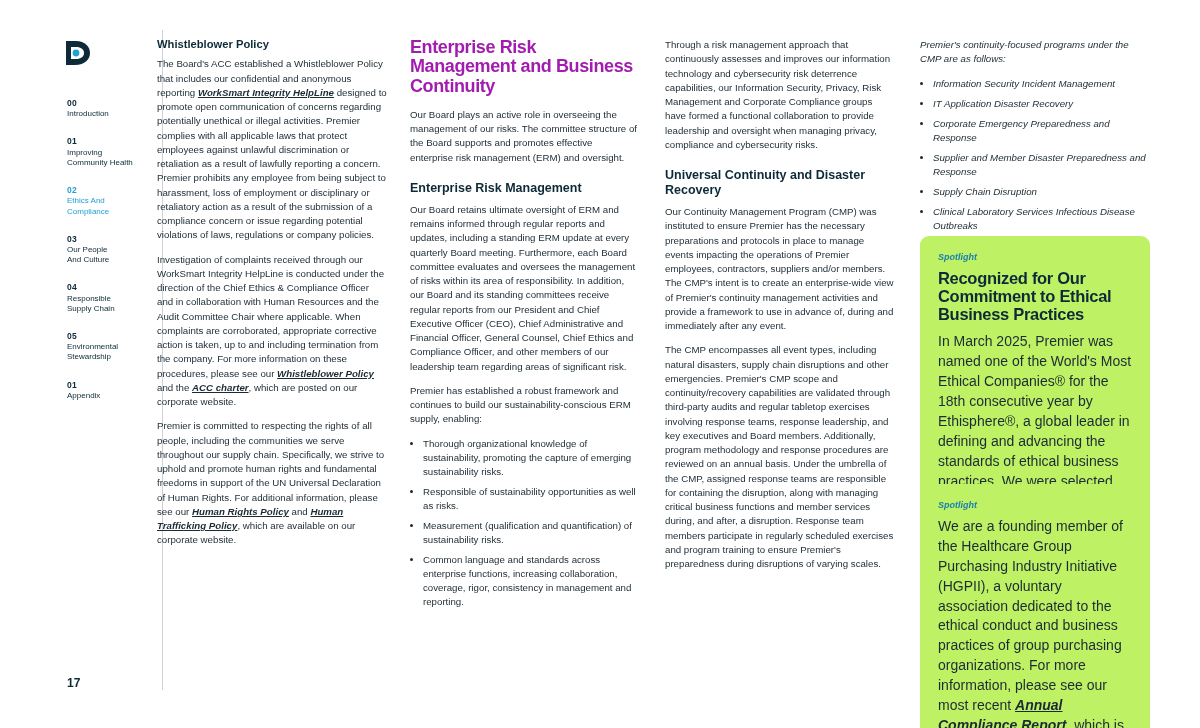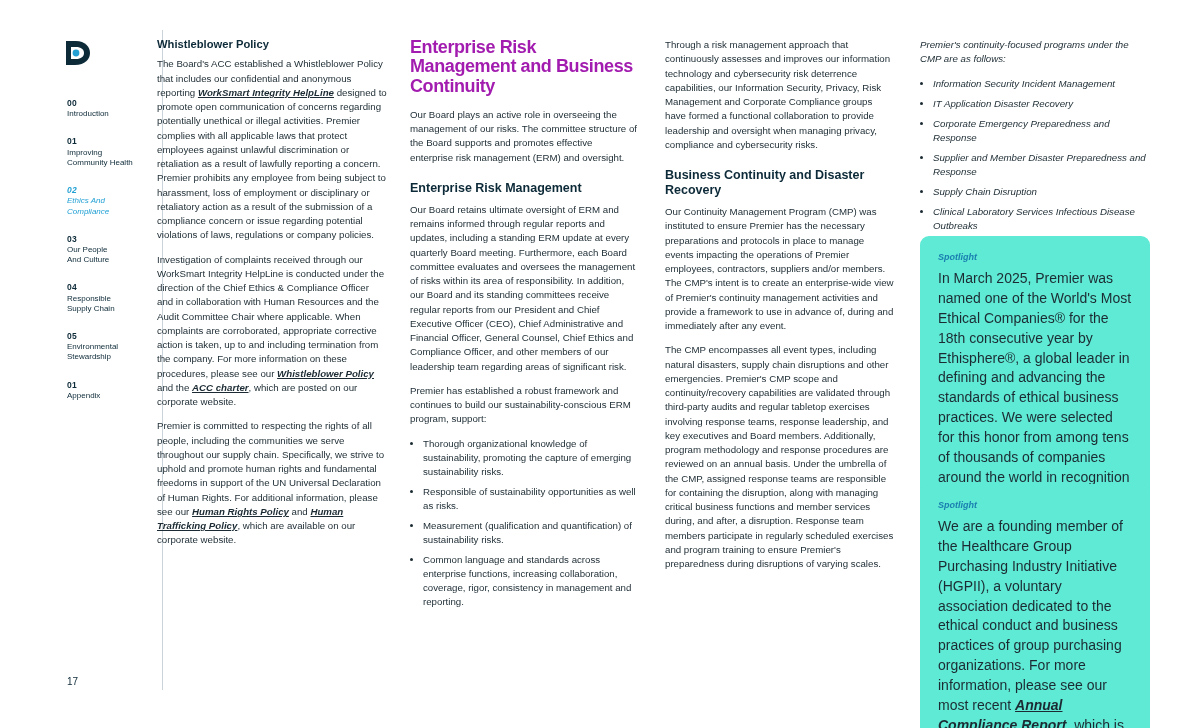--- a/index.html
+++ b/index.html
@@ -41,33 +41,33 @@
     color: #0d2a38;
     line-height: 1.2;
   }
   .toc-label {
     font-size: 8px;
     line-height: 1.28;
     color: #0d2a38;
     margin-top: 1px;
   }
   .toc-item.active .toc-num,
-  .toc-item.active .toc-label { color: #22a0d4; font-style: italic; }
+  .toc-item.active .toc-label { color: #22a0d4; }
 
   .rule {
     position: absolute;
     left: 137px; top: 30px;
     width: 1px; height: 660px;
     background: #c9d3d9;
   }
   .folio {
     position: absolute;
     left: 42px; top: 676px;
-    font-size: 10px;
-    font-weight: normal;
+    font-size: 12px;
+    font-weight: bold;
     color: #0d2a38;
     text-align: center;
   }
 
   
   .col {
     position: absolute;
     top: 38px;
   }
   .c1 { left: 157px; width: 230px; }
@@ -112,21 +112,21 @@
   ul.bullets {
     margin: 0 0 10px 0;
     padding-left: 13px;
     font-size: 9.7px;
     line-height: 1.45;
   }
   ul.bullets li { margin-bottom: 6px; }
 
   
   .spotlight {
-    background: #5eead4;
+    background: #bef264;
     border-radius: 9px;
     padding: 16px 18px 12px 18px;
     margin-bottom: 14px;
   }
   .spotlight .eyebrow {
     font-size: 9px;
     font-weight: bold;
     font-style: italic;
     color: #1a7fb0;
     margin: 0 0 7px 0;
@@ -209,50 +209,51 @@
     <p><span>Investigation of complaints received through our WorkSmart Integrity HelpLine is conducted under the direction of the Chief Ethics &amp; Compliance Officer and in collaboration with Human Resources and the Audit Committee Chair where applicable. When complaints are corroborated, appropriate corrective action is taken, up to and including termination from the company. For more information on these procedures, please see our </span><a class="link" href="#">Whistleblower Policy</a><span> and the </span><a class="link" href="#">ACC charter</a><span>, which are posted on our corporate website.</span></p>
 
     <p><span>Premier is committed to respecting the rights of all people, including the communities we serve throughout our supply chain. Specifically, we strive to uphold and promote human rights and fundamental freedoms in support of the UN Universal Declaration of Human Rights. For additional information, please see our </span><a class="link" href="#">Human Rights Policy</a><span> and </span><a class="link" href="#">Human Trafficking Policy</a><span>, which are available on our corporate website.</span></p>
   </div>
 
   <div class="col c2">
     <h2 class="section-head">Enterprise Risk Management and Business Continuity</h2>
     <p>Our Board plays an active role in overseeing the management of our risks. The committee structure of the Board supports and promotes effective enterprise risk management (ERM) and oversight.</p>
     <h3 class="sub-head">Enterprise Risk Management</h3>
     <p>Our Board retains ultimate oversight of ERM and remains informed through regular reports and updates, including a standing ERM update at every quarterly Board meeting. Furthermore, each Board committee evaluates and oversees the management of risks within its area of responsibility. In addition, our Board and its standing committees receive regular reports from our President and Chief Executive Officer (CEO), Chief Administrative and Financial Officer, General Counsel, Chief Ethics and Compliance Officer, and other members of our leadership team regarding areas of significant risk.</p>
-    <p>Premier has established a robust framework and continues to build our sustainability-conscious ERM program, support:</p>
+    <p>Premier has established a robust framework and continues to build our sustainability-conscious ERM supply, enabling:</p>
     <ul class="bullets">
       <li>Thorough organizational knowledge of sustainability, promoting the capture of emerging sustainability risks.</li>
       <li>Responsible of sustainability opportunities as well as risks.</li>
       <li>Measurement (qualification and quantification) of sustainability risks.</li>
       <li>Common language and standards across enterprise functions, increasing collaboration, coverage, rigor, consistency in management and reporting.</li>
     </ul>
   </div>
 
   <div class="col c3">
     <p>Through a risk management approach that continuously assesses and improves our information technology and cybersecurity risk deterrence capabilities, our Information Security, Privacy, Risk Management and Corporate Compliance groups have formed a functional collaboration to provide leadership and oversight when managing privacy, compliance and cybersecurity risks.</p>
-    <h3 class="sub-head">Business Continuity and Disaster Recovery</h3>
+    <h3 class="sub-head">Universal Continuity and Disaster Recovery</h3>
     <p>Our Continuity Management Program (CMP) was instituted to ensure Premier has the necessary preparations and protocols in place to manage events impacting the operations of Premier employees, contractors, suppliers and/or members. The CMP's intent is to create an enterprise-wide view of Premier's continuity management activities and provide a framework to use in advance of, during and immediately after any event.</p>
     <p>The CMP encompasses all event types, including natural disasters, supply chain disruptions and other emergencies. Premier's CMP scope and continuity/recovery capabilities are validated through third-party audits and regular tabletop exercises involving response teams, response leadership, and key executives and Board members. Additionally, program methodology and response procedures are reviewed on an annual basis. Under the umbrella of the CMP, assigned response teams are responsible for containing the disruption, along with managing critical business functions and member services during, and after, a disruption. Response team members participate in regularly scheduled exercises and program training to ensure Premier's preparedness during disruptions of varying scales.</p>
   </div>
 
   <div class="col c4">
     <p>Premier's continuity-focused programs under the CMP are as follows:</p>
     <ul class="bullets">
       <li>Information Security Incident Management</li>
       <li>IT Application Disaster Recovery</li>
       <li>Corporate Emergency Preparedness and Response</li>
       <li>Supplier and Member Disaster Preparedness and Response</li>
       <li>Supply Chain Disruption</li>
       <li>Clinical Laboratory Services Infectious Disease Outbreaks</li>
     </ul>
   </div>
 
   <div class="spotlight spot-1">
     <div class="eyebrow">Spotlight</div>
+    <h3>Recognized for Our Commitment to Ethical Business Practices</h3>
     <p>In March 2025, Premier was named one of the World's Most Ethical Companies® for the 18th consecutive year by Ethisphere®, a global leader in defining and advancing the standards of ethical business practices. We were selected for this honor from among tens of thousands of companies around the world in recognition of our commitment to integrity and meeting high ethical standards in business conduct.</p>
   </div>
 
   <div class="spotlight spot-2">
     <div class="eyebrow">Spotlight</div>
     <p><span>We are a founding member of the Healthcare Group Purchasing Industry Initiative (HGPII), a voluntary association dedicated to the ethical conduct and business practices of group purchasing organizations. For more information, please see our most recent </span><a class="link" href="#">Annual Compliance Report</a><span>, which is available on our corporate website, and the </span><a class="link" href="#">HGPII website</a><span>.</span></p>
   </div>
 
 </div>
 

